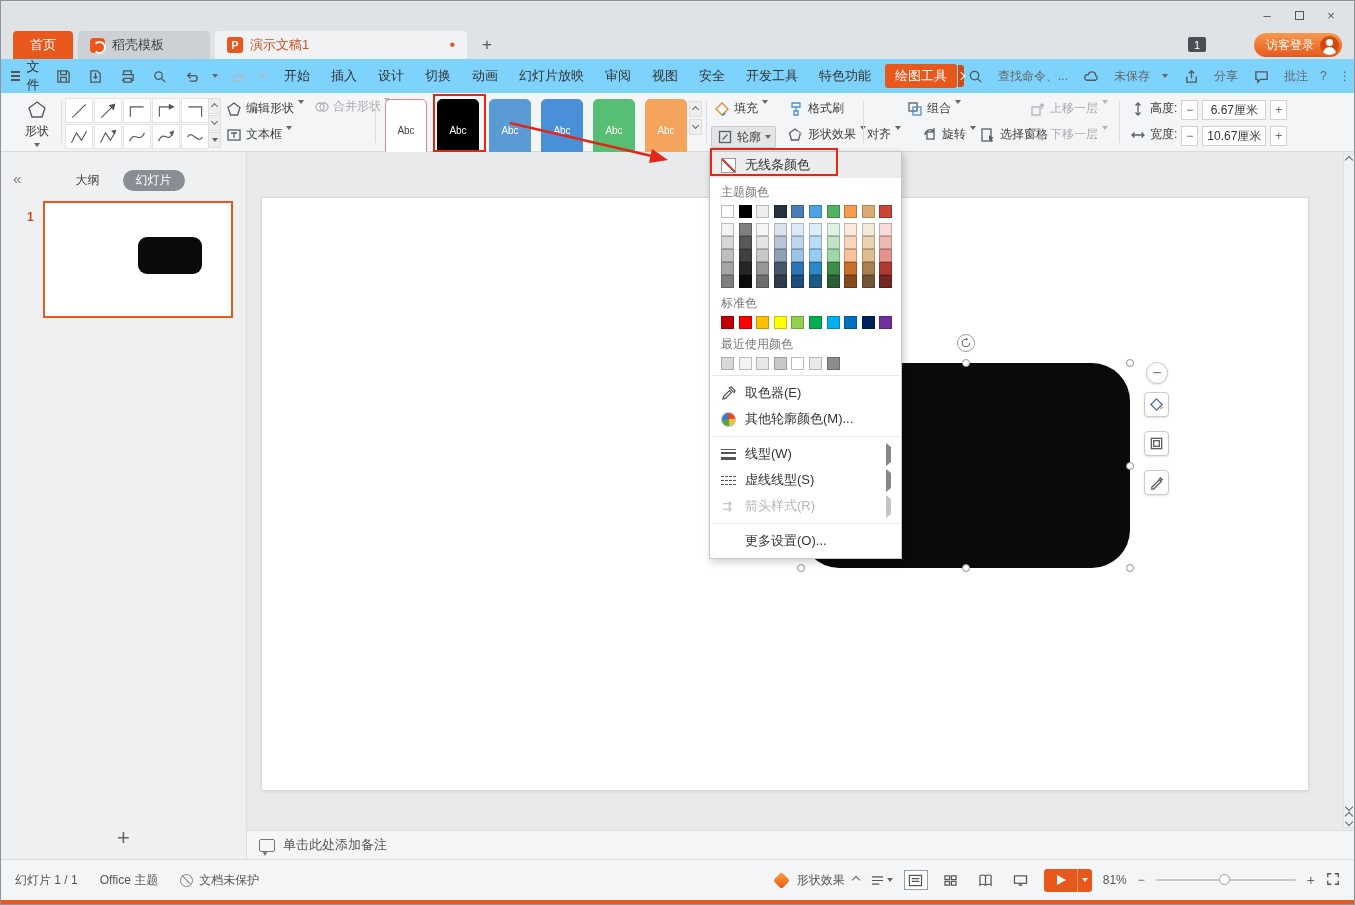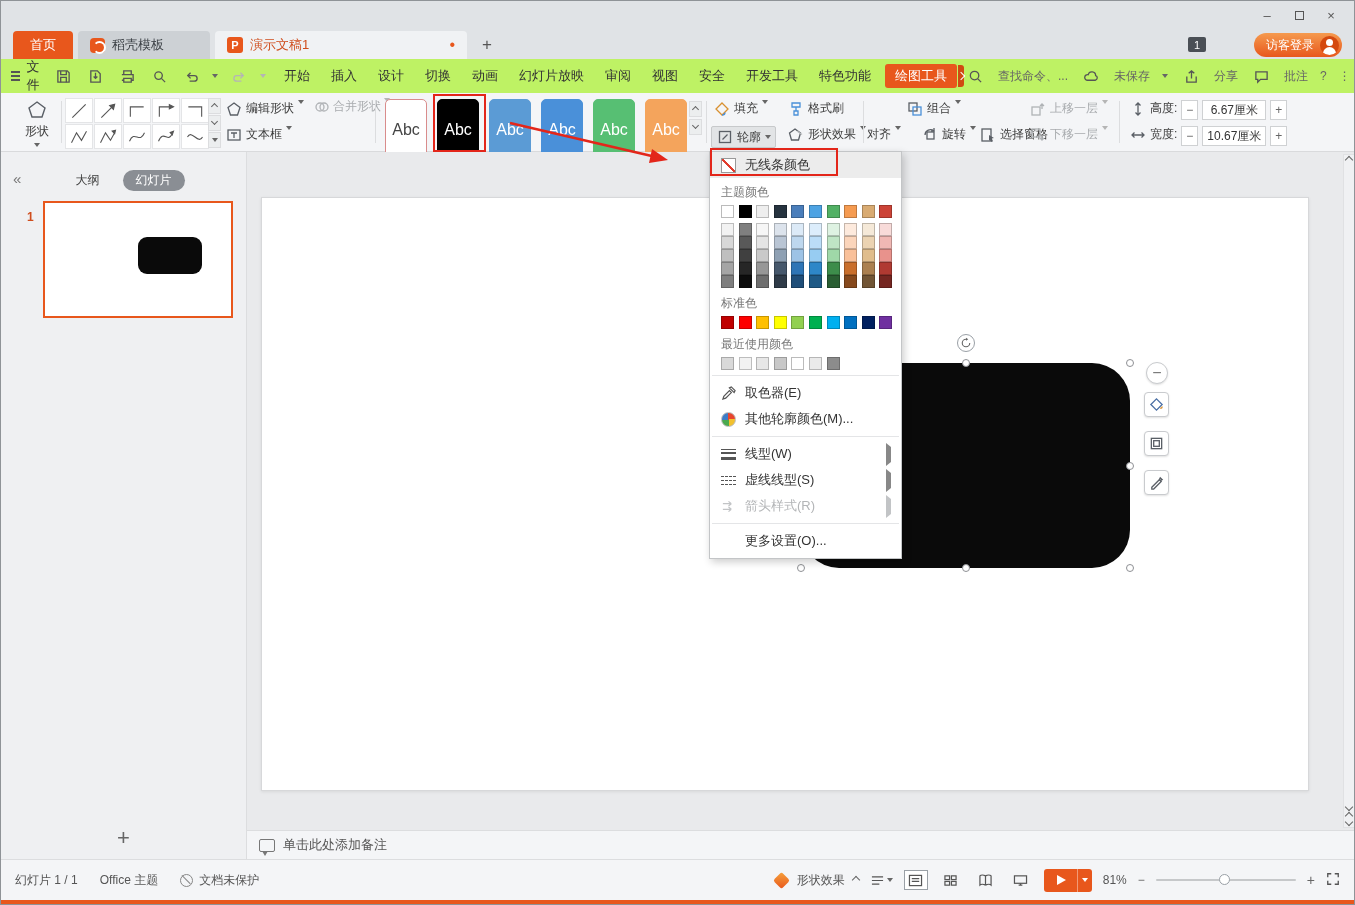--- a/index.html
+++ b/index.html
@@ -21,21 +21,21 @@
   .p-ic{width:16px;height:16px;border-radius:3px;background:#e8571c;color:#fff;font-size:11px;font-weight:bold;display:flex;align-items:center;justify-content:center}
   .unsaved-dot{margin-left:auto;color:#e8571c;font-size:16px}
   .newtab{height:28px;width:30px;display:flex;align-items:center;justify-content:center;color:#555;font-size:17px}
   .badge1{position:absolute;top:36px;right:148px;background:#4a4f55;color:#fff;font-size:11px;min-width:18px;height:15px;display:flex;align-items:center;justify-content:center;border-radius:2px}
   .login{position:absolute;top:32px;right:12px;height:24px;background:linear-gradient(#f59a4e,#e8571c);color:#fff;font-size:12px;border-radius:12px;display:flex;align-items:center;gap:6px;padding:0 3px 0 12px}
   .avatar{width:19px;height:19px;border-radius:50%;background:#d4490f;position:relative;overflow:hidden}
   .avatar:before{content:"";position:absolute;left:6px;top:3px;width:7px;height:7px;border-radius:50%;background:#fff}
   .avatar:after{content:"";position:absolute;left:3px;top:11px;width:13px;height:9px;border-radius:7px 7px 0 0;background:#fff}
 
   
-  .menubar{position:absolute;left:0;top:58px;width:100%;height:34px;background:#bef264;display:flex;align-items:center;padding:0 10px;font-size:13px;color:#333}
+  .menubar{position:absolute;left:0;top:58px;width:100%;height:34px;background:#7dd3fc;display:flex;align-items:center;padding:0 10px;font-size:13px;color:#333}
   .mb-group{display:flex;align-items:center;gap:10px}
   .mb-file{display:flex;align-items:center;gap:6px;margin-right:8px}
   .hamburger{width:14px;height:10px;border-top:2px solid #555;border-bottom:2px solid #555;position:relative}
   .hamburger:after{content:"";position:absolute;left:0;top:2px;width:100%;height:2px;background:#555}
   .qicon{width:22px;height:22px;display:flex;align-items:center;justify-content:center}
   .qicon svg{width:15px;height:15px;stroke:#555;fill:none;stroke-width:1.4}
   .mb-tabs{display:flex;align-items:center;gap:21px;margin-left:18px}
   .mb-tab{cursor:default;white-space:nowrap}
   .draw-tool{background:#e8571c;color:#fff;border-radius:3px;padding:3px 10px;margin-left:14px;white-space:nowrap}
   .draw-more{background:#d04a12;color:#fff;width:14px;height:22px;border-radius:0 3px 3px 0;display:flex;align-items:center;justify-content:center;margin-left:1px}
@@ -54,21 +54,21 @@
   .row1{top:7px}.row2{top:33px}
   .vdiv{position:absolute;top:8px;bottom:8px;width:1px;background:#dcdddf}
   .big-btn{position:absolute;left:14px;top:5px;width:44px;height:50px;display:flex;flex-direction:column;align-items:center;justify-content:center;gap:3px}
   .gallery{position:absolute;left:64px;top:5px;display:grid;grid-template-columns:repeat(5,28px);grid-auto-rows:25px;gap:1px}
   .gcell{background:#fff;border:1px solid #e4e5e7;display:flex;align-items:center;justify-content:center}
   .gcell svg{width:20px;height:20px;fill:none;stroke:#555;stroke-width:1.3}
   .gscroll{position:absolute;left:207px;top:5px;display:flex;flex-direction:column;gap:1px}
   .sbtn{width:13px;height:16px;background:#eceeef;border:1px solid #dcdddf;display:flex;align-items:center;justify-content:center}
   .sbtn .chev{width:5px;height:5px}
   .presets{position:absolute;left:384px;top:6px;display:flex;gap:10px}
-  .preset{width:42px;height:62px;border-radius:5px;border:1px solid;display:flex;align-items:center;justify-content:center;font-size:16px}
+  .preset{width:42px;height:62px;border-radius:5px;border:1px solid;display:flex;align-items:center;justify-content:center;font-size:10px}
   .pscroll{position:absolute;left:688px;top:8px;display:flex;flex-direction:column;gap:2px}
   .icon16{width:17px;height:17px;display:flex;align-items:center;justify-content:center}
   .icon16 svg{width:16px;height:16px;fill:none;stroke:#5a5f66;stroke-width:1.3}
   .pressed{background:#e2e4e6;border:1px solid #c7c9cb;border-radius:2px;padding:1px 4px}
   .gray-lbl{color:#a8abae}
   .sizebox{width:17px;height:20px;background:#fff;border:1px solid #cfd1d3;display:flex;align-items:center;justify-content:center;color:#666;font-size:12px}
   .sizeval{width:64px;height:20px;background:#fff;border:1px solid #cfd1d3;font-size:12px;color:#333;text-align:center;font-family:inherit}
 
   
   .sidebar{position:absolute;left:0;top:151px;width:246px;height:707px;background:#eff0f2;border-right:1px solid #dcdddf}

